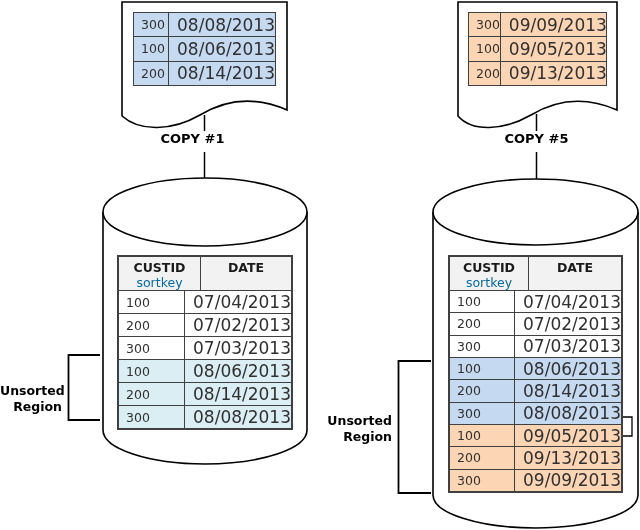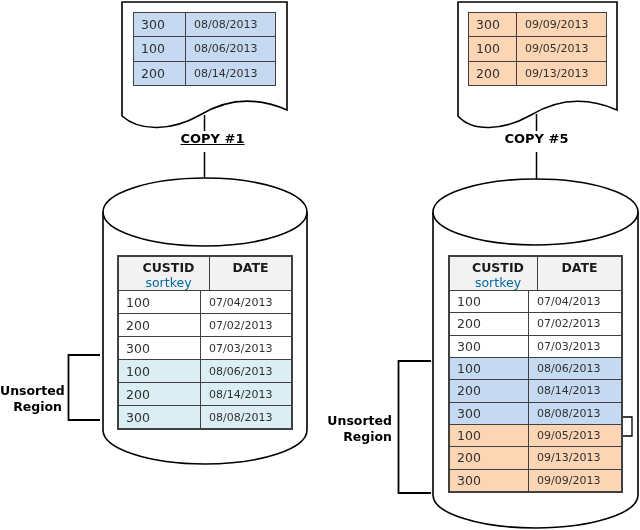--- a/index.html
+++ b/index.html
@@ -3,44 +3,44 @@
 <meta charset="utf-8">
 <style>
   html,body{margin:0;padding:0;background:#fff;}
   .canvas{position:relative;width:640px;height:530px;background:#ffffff;
           font-family:"DejaVu Sans","Liberation Sans",sans-serif;color:#303030;overflow:hidden;}
   svg.layer{position:absolute;left:0;top:0;}
   *{box-sizing:border-box;}
 
   
   .dtable{position:absolute;border:2px solid #404040;background:#fff;display:flex;flex-direction:column;}
-  .thead{display:flex;background:#f2f2f2;border-bottom:1px solid #404040;height:34px;flex:0 0 auto;padding-left:9px;}
+  .thead{display:flex;background:#f2f2f2;border-bottom:1px solid #404040;height:34px;flex:0 0 auto;}
   .hc1{display:flex;flex-direction:column;align-items:center;padding-top:3px;border-right:1px solid #404040;line-height:15px;}
   .hc2{flex:1;display:flex;justify-content:center;padding-top:3px;line-height:15px;}
   .hbold{font-weight:bold;font-size:12.5px;color:#1a1a1a;}
   .hsub{font-size:12.5px;color:#0369a1;}
   .grid{display:flex;flex-direction:column;flex:1;}
   .row{display:flex;flex:1;background:#fff;}
   .row + .row{border-top:1px solid #404040;}
   .rc1{display:flex;align-items:center;padding-left:7px;border-right:1px solid #404040;font-size:12.5px;}
-  .rc2{flex:1;display:flex;align-items:center;padding-left:8px;font-size:11px;}
+  .rc2{flex:1;display:flex;align-items:center;padding-left:8px;font-size:17px;}
 
   
   #tbl-left{left:117px;top:255px;width:176px;height:175px;}
   #tbl-left .hc1,#tbl-left .rc1{width:82px;}
   #tbl-right{left:448px;top:255px;width:175px;height:238px;}
   #tbl-right .hc1,#tbl-right .rc1{width:79px;}
   #doc1-table{left:133px;top:12px;width:143px;height:74px;border-width:1.5px;}
   #doc1-table .rc1{width:52px;}
   #doc2-table{left:468px;top:12px;width:139px;height:74px;border-width:1.5px;}
   #doc2-table .rc1{width:48px;}
 
   .copy-label{position:absolute;top:131px;width:121px;text-align:center;
               font-weight:bold;font-size:13px;color:#000;}
-  #copy1-label{left:152px;text-decoration:underline;}
+  #copy1-label{left:132px;}
   #copy2-label{left:476px;}
 
   .unsorted-label{position:absolute;text-align:right;font-weight:bold;
                   font-size:12.5px;line-height:16px;color:#000;margin-top:11px;}
   #unsorted-left{left:0;top:372px;width:62px;}
   #unsorted-right{left:300px;top:402px;width:92px;}
 </style>
 </head>
 <body>
 

